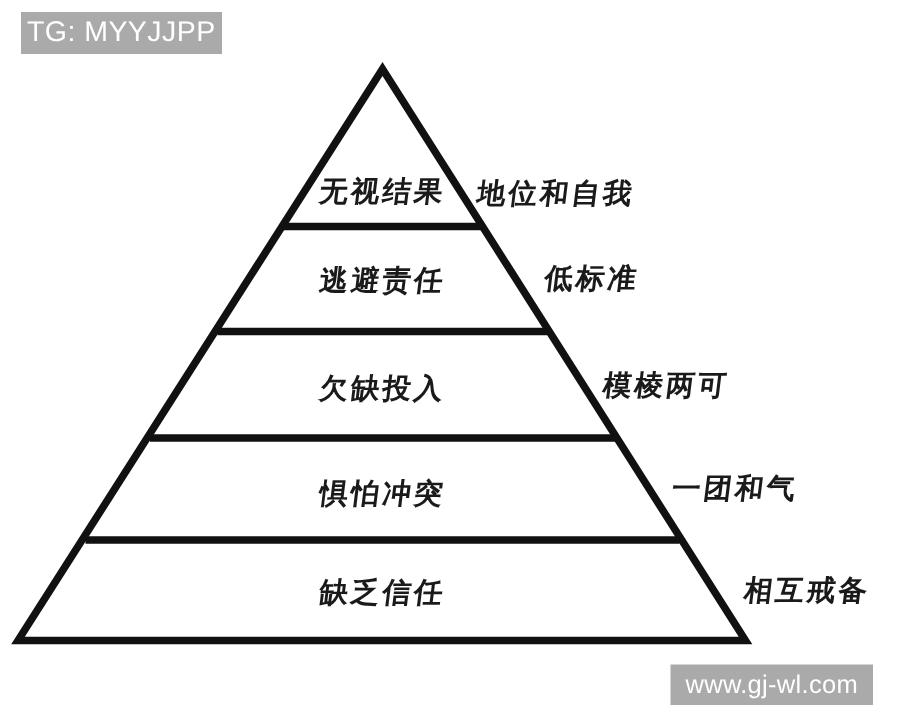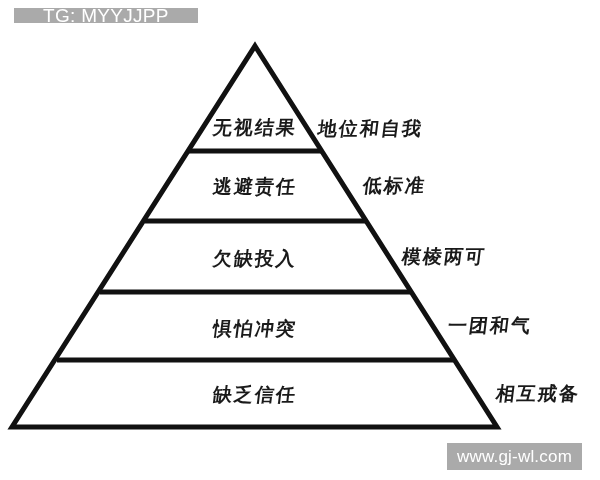--- a/index.html
+++ b/index.html
@@ -73,22 +73,22 @@
     background: #aaaaaa;
     color: #ffffff;
     font-family: "Liberation Sans", sans-serif;
     white-space: nowrap;
     display: flex;
     align-items: center;
   }
   #watermark-top {
     left: 14px;
     top: 8px;
-    height: 15px;
-    padding: 0 29px;
+    height: 28px;
+    padding: 0 4px;
     font-size: 19px;
     letter-spacing: 0.3px;
   }
   #watermark-bottom {
     left: 447px;
     top: 443px;
     height: 27px;
     padding: 0 10px;
     font-size: 17px;
     letter-spacing: 0.2px;

